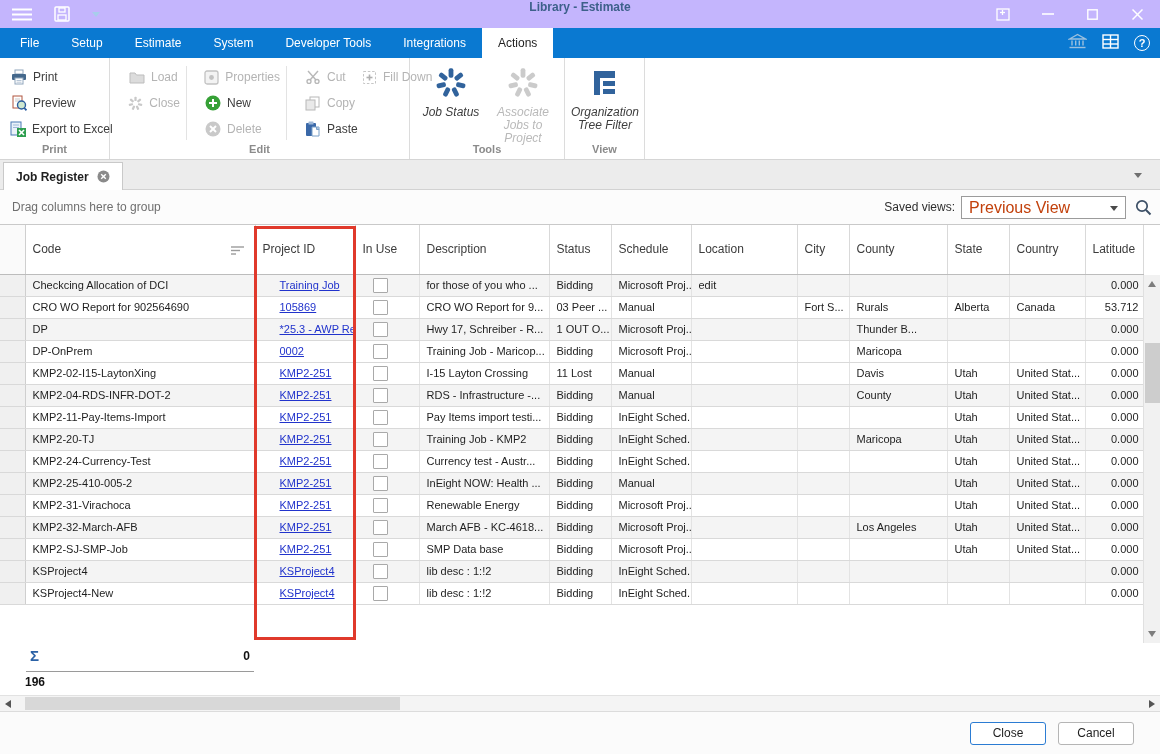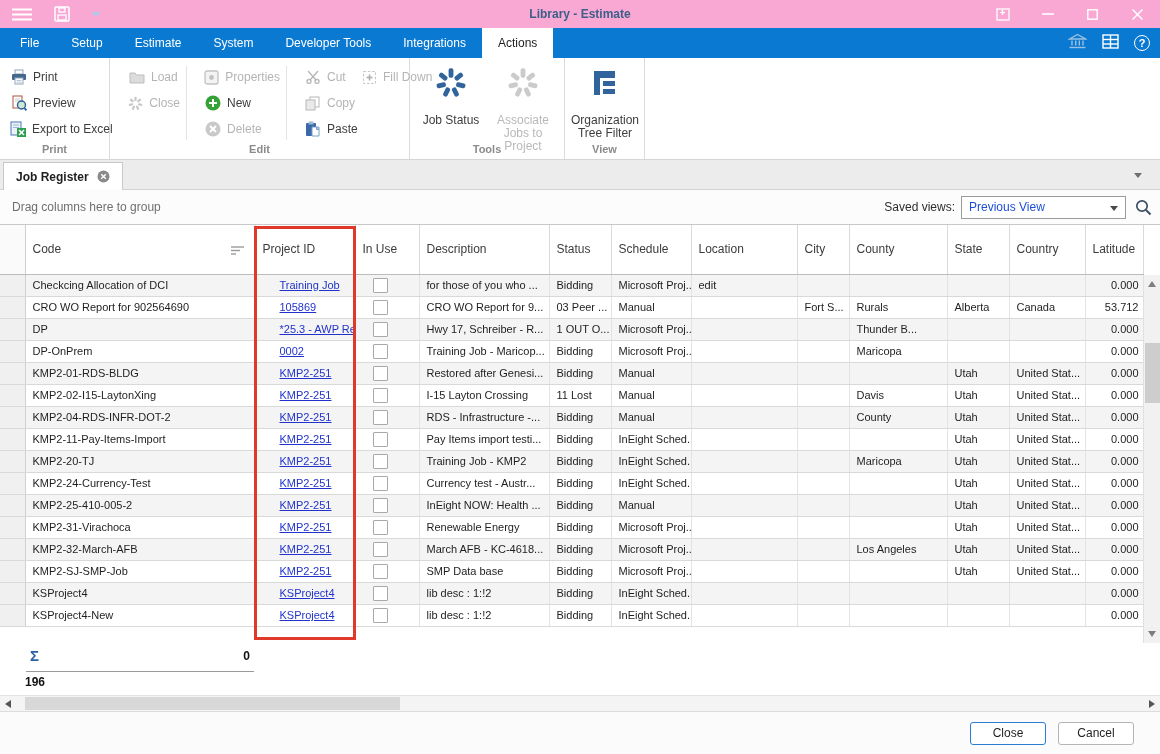--- a/index.html
+++ b/index.html
@@ -1,21 +1,21 @@
 <!DOCTYPE html>
 <html><head>
 <meta charset="utf-8">
 <style>
   * { margin:0; padding:0; box-sizing:border-box; }
   html,body { width:1160px; height:754px; }
   body { font-family:"Liberation Sans","DejaVu Sans",sans-serif; background:#fff; overflow:hidden; }
   .window { position:relative; width:1160px; height:754px; background:#fff; }
 
   
-  .titlebar { position:absolute; top:0; left:0; width:1160px; height:28px; background:#f9a8d4; display:flex; align-items:center; }
+  .titlebar { position:absolute; top:0; left:0; width:1160px; height:28px; background:#c4b5fd; display:flex; }
   .qat { display:flex; align-items:center; gap:22px; padding-left:12px; }
   .qat svg { display:block; }
   .title-text { position:absolute; left:0; right:0; text-align:center; color:#3d608a; font-weight:bold; font-size:12px; pointer-events:none; }
   .win-controls { position:absolute; right:0; top:0; height:28px; display:flex; align-items:center; gap:0; }
   .wbtn { width:45px; height:28px; display:flex; align-items:center; justify-content:center; }
   .caret-down { width:0; height:0; border-left:4px solid transparent; border-right:4px solid transparent; border-top:5px solid #a8cdeb; }
 
   
   .menubar { position:absolute; top:28px; left:0; width:1160px; height:30px; background:#0a79d1; display:flex; align-items:stretch; padding-left:4px; }
   .menu-item { color:#fff; font-size:12px; line-height:30px; padding:0 16px; cursor:default; }
@@ -28,32 +28,32 @@
   .rgroup { position:absolute; top:0; height:101px; border-right:1px solid #dcdcdc; }
   .rgroup-label { position:absolute; bottom:4px; left:0; right:0; text-align:center; color:#8b8b8b; font-size:11px; font-weight:bold; }
   .rbtn { display:flex; align-items:center; gap:6px; height:26px; padding-left:10px; font-size:12px; color:#3d3d3d; cursor:default; white-space:nowrap; }
   .rbtn .ricon { width:17px; height:17px; display:inline-flex; align-items:center; justify-content:center; }
   .rbtn.dis { color:#b4b4b4; }
   .rcol { position:absolute; top:6px; }
   .rsep { position:absolute; top:8px; width:1px; height:74px; background:#e3e3e3; }
   .rbig { position:absolute; top:6px; width:78px; text-align:center; font-size:12px; color:#3d3d3d; cursor:default; }
   .rbig.dis { color:#b9b9b9; }
   .rbig .bigicon { height:38px; display:flex; align-items:center; justify-content:center; }
-  .rbig .rbig-lbl { display:block; line-height:13px; margin-top:12px; }
+  .rbig .rbig-lbl { display:block; line-height:13px; margin-top:4px;font-style:italic; }
 
   
   .tabstrip { position:absolute; top:160px; left:0; width:1160px; height:30px; background:#ececec; border-bottom:1px solid #d2d2d2; }
   .tab { position:absolute; left:3px; top:2px; height:28px; background:#fff; border:1px solid #c9c9c9; border-bottom:none; display:flex; align-items:center; gap:8px; padding:12px 12px; font-size:12px; font-weight:bold; color:#1f1f1f; }
   .tabstrip-caret { position:absolute; right:18px; top:13px; width:0; height:0; border-left:4px solid transparent; border-right:4px solid transparent; border-top:5px solid #6f6f6f; }
 
   
   .groupbar { position:absolute; top:190px; left:0; width:1160px; height:35px; background:#fcfcfc; border-bottom:1px solid #c9c9c9; }
   .group-hint { position:absolute; left:12px; top:10px; color:#6f6f6f; font-size:12px; }
   .savedviews-label { position:absolute; right:205px; top:10px; color:#2e2e2e; font-size:12px;margin-left:28px; }
-  .savedviews-select { position:absolute; right:34px; top:6px; width:165px; height:23px; background:#fff; border:1px solid #9b9b9b; font-size:12px; color:#1d4ed8; line-height:21px; padding-left:7px; }
+  .savedviews-select { position:absolute; right:34px; top:6px; width:165px; height:23px; background:#fff; border:1px solid #9b9b9b; font-size:16px; color:#c2410c; line-height:21px; padding-left:7px; }
   .savedviews-select .sel-caret { position:absolute; right:7px; top:9px; width:0; height:0; border-left:4px solid transparent; border-right:4px solid transparent; border-top:5px solid #4a4a4a; }
   .search-btn { position:absolute; right:6px; top:6px; width:22px; height:23px; display:flex; align-items:center; justify-content:center; }
 
   
   .gridwrap { position:absolute; top:225px; left:0; width:1160px; height:418px; background:#fff; }
   table.grid { border-collapse:collapse; table-layout:fixed; width:1143px; }
   table.grid th { height:49px; border-right:1px solid #d9d9d9; border-bottom:1px solid #bcbcbc; background:#fff; font-weight:normal; font-size:12px; color:#3c3c3c; text-align:left; padding-left:7px; white-space:nowrap; overflow:hidden; position:relative; }
   table.grid th.h-ind { background:#fafafa; border-right:1px solid #cfcfcf; padding:0; }
   table.grid td { height:22px; border-right:1px solid #e3e3e3; border-bottom:1px solid #d9d9d9; font-size:11px; color:#1e1e1e; padding-left:7px; white-space:nowrap; overflow:hidden; }
   table.grid tr.odd td { background:#f4f4f4; }
@@ -518,35 +518,20 @@
             <td>Training Job - Maricop...</td>
             <td>Bidding</td>
             <td>Microsoft Proj...</td>
             <td></td>
             <td></td>
             <td>Maricopa</td>
             <td></td>
             <td></td>
             <td class="c-lat">0.000</td>
           </tr>
-          <tr class="odd">
-            <td class="c-ind"></td>
-            <td>KMP2-01-RDS-BLDG</td>
-            <td><a>KMP2-251</a></td>
-            <td><span class="cb"></span></td>
-            <td>Restored after Genesi...</td>
-            <td>Bidding</td>
-            <td>Manual</td>
-            <td></td>
-            <td></td>
-            <td></td>
-            <td>Utah</td>
-            <td>United Stat...</td>
-            <td class="c-lat">0.000</td>
-          </tr>
           <tr class="even">
             <td class="c-ind"></td>
             <td>KMP2-02-I15-LaytonXing</td>
             <td><a>KMP2-251</a></td>
             <td><span class="cb"></span></td>
             <td>I-15 Layton Crossing</td>
             <td>11 Lost</td>
             <td>Manual</td>
             <td></td>
             <td></td>

